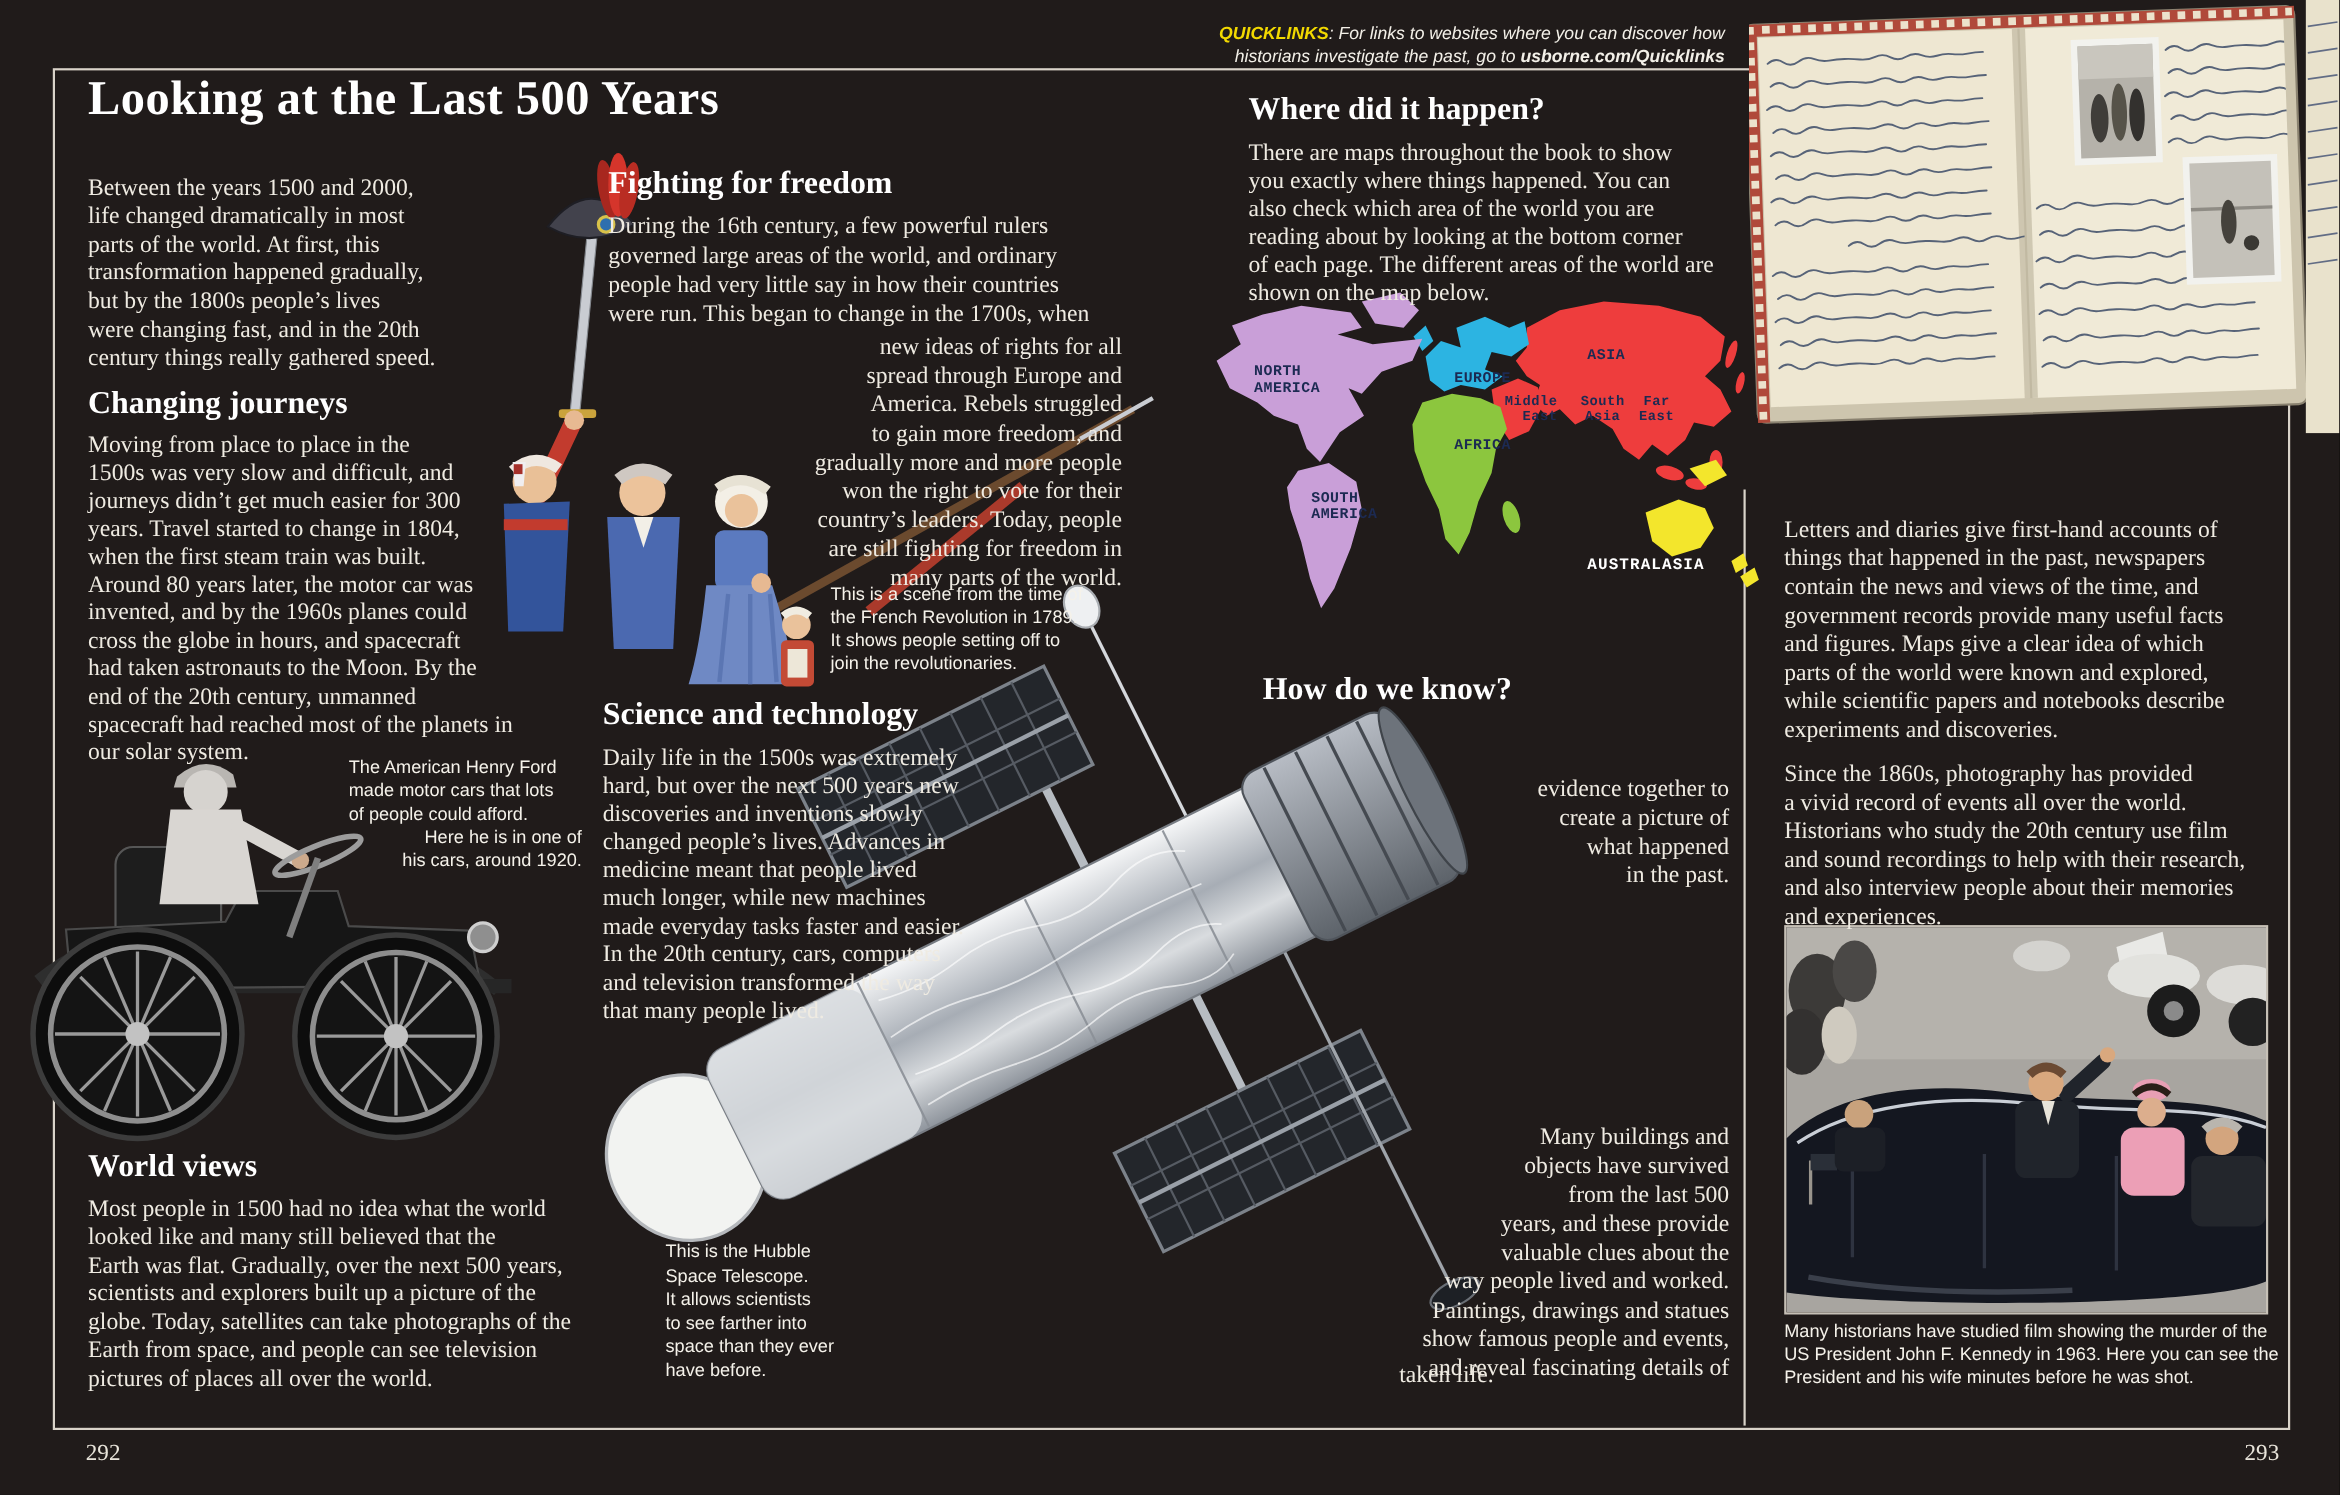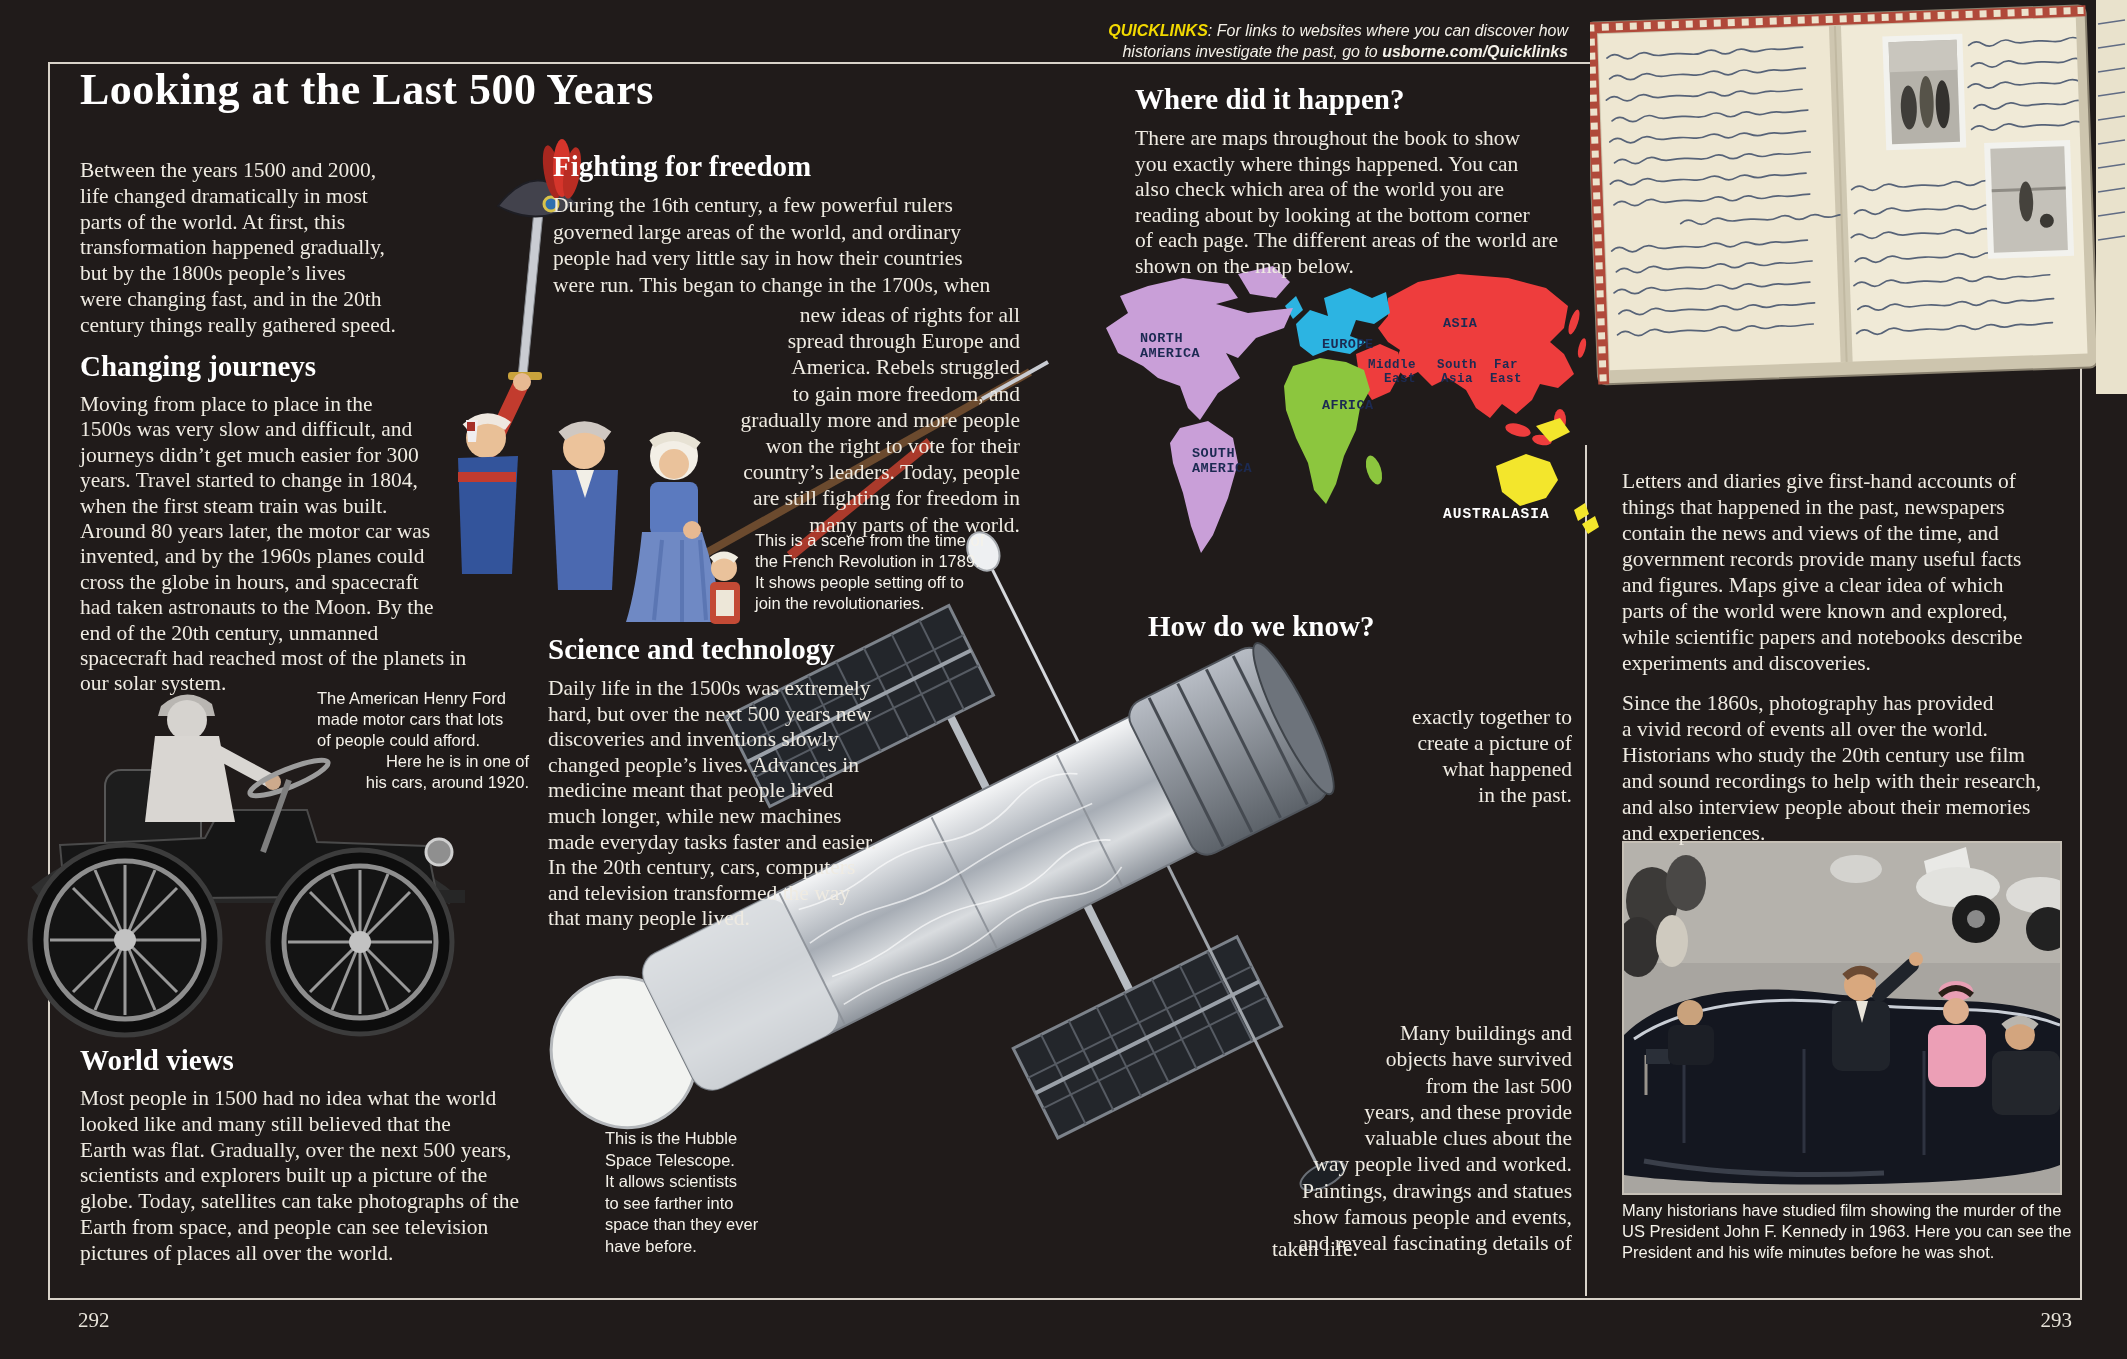--- a/index.html
+++ b/index.html
@@ -359,21 +359,21 @@
 East</div>
   <div class="map-label small" style="left:1437px; top:358px; text-align:center;">South
 Asia</div>
   <div class="map-label small" style="left:1490px; top:358px; text-align:center;">Far
 East</div>
   <div class="map-label" style="left:1443px; top:316px;">ASIA</div>
   <div class="map-label" style="left:1322px; top:398px;">AFRICA</div>
   <div class="map-label white" style="left:1443px; top:506px;">AUSTRALASIA</div>
 
   <div class="h2" style="left:1148px; top:610px;">How do we know?</div>
-  <div class="body-serif ml alignR" style="left:1320px; top:704px; width:252px; line-height:26px;">exactly together to
+  <div class="body-serif ml alignR" style="left:1320px; top:704px; width:252px; line-height:26px;">evidence together to
 create a picture of
 what happened
 in the past.</div>
 
   <div class="body-serif ml alignR" style="left:1272px; top:1000px; width:300px; line-height:26.3px;margin-top:20px;">Many buildings and
 objects have survived
 from the last 500
 years, and these provide
 valuable clues about the
 way people lived and worked.

